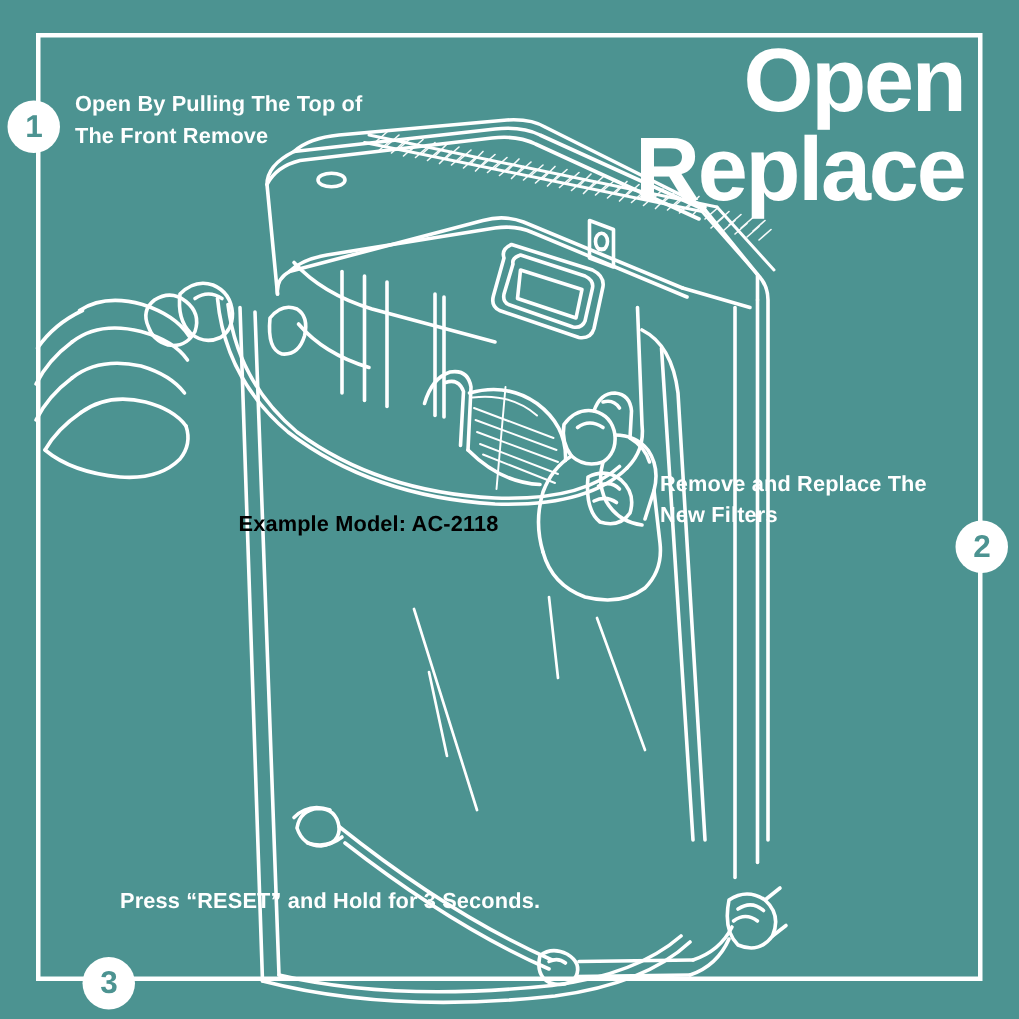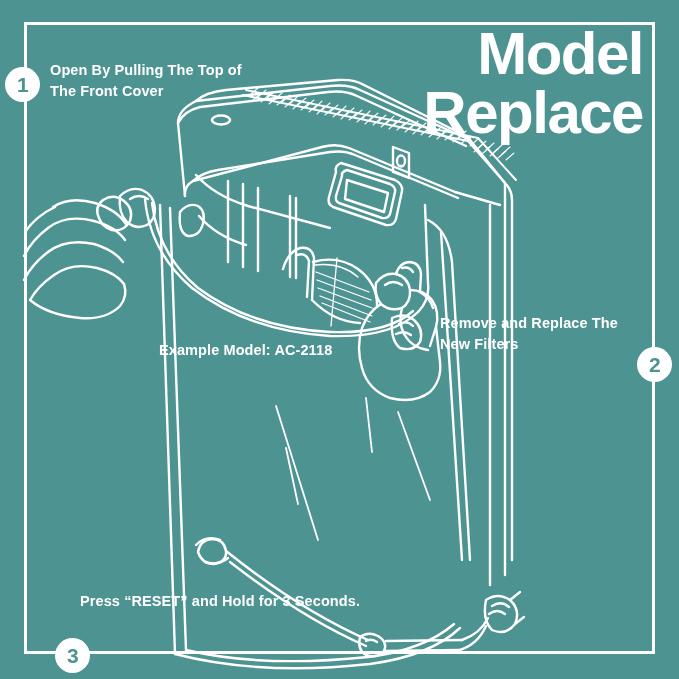--- a/index.html
+++ b/index.html
@@ -79,21 +79,21 @@
     line-height: 0.98;
     letter-spacing: -1.5px;
   }
   .headline .ln { display: block; }
 
   
   .model-caption {
     position: absolute;
     left: 159px;
     top: 342px;
-    color: #ffffff;
+    color: #000000;
     font-weight: bold;
     font-size: 14.5px;
     letter-spacing: 0.1px;
     white-space: nowrap;
   }
 </style>
 </head>
 <body>
 
 <div id="poster">
@@ -281,26 +281,26 @@
       <path d="M276 406 L318 540" stroke-width="1.8"></path>
       <path d="M286 448 L298 504" stroke-width="1.8"></path>
       <path d="M366 398 L372 452" stroke-width="1.8"></path>
       <path d="M398 412 L430 500" stroke-width="1.8"></path>
     </g>
   </svg>
 
   <div class="frame"></div>
 
   <div class="headline">
-    <span class="ln">Model</span>
+    <span class="ln">Open</span>
     <span class="ln">Replace</span>
   </div>
 
   <div class="badge badge-1">1</div>
-  <div class="step-text step1-text">Open By Pulling The Top of The Front Cover</div>
+  <div class="step-text step1-text">Open By Pulling The Top of The Front Remove</div>
 
   <div class="badge badge-2">2</div>
   <div class="step-text step2-text">Remove and Replace The New Filters</div>
 
   <div class="badge badge-3">3</div>
   <div class="step-text step3-text">Press “RESET” and Hold for 3 Seconds.</div>
 
   <div class="model-caption">Example Model: AC-2118</div>
 
 </div>

